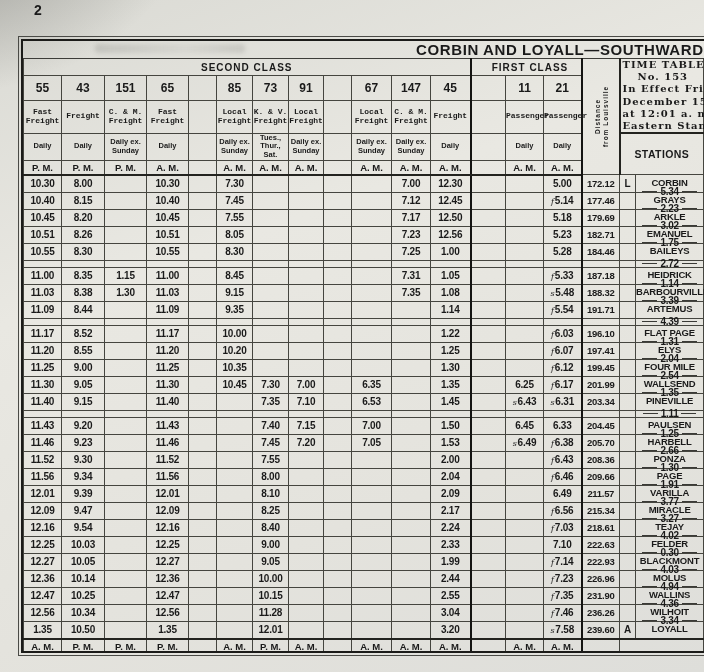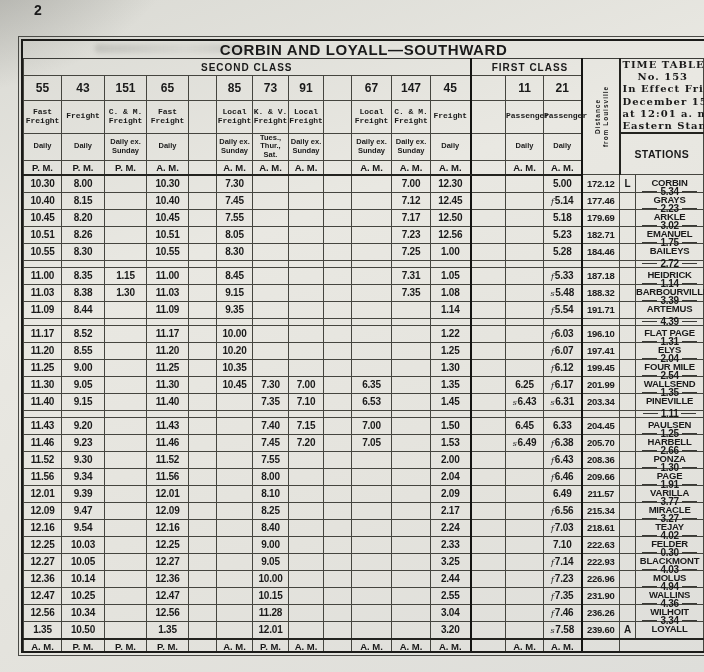--- a/index.html
+++ b/index.html
@@ -20,21 +20,21 @@
   .frame-inner{border:2.5px solid #1b1b19;border-right:none;height:100%;box-sizing:border-box;overflow:hidden;}
   table{table-layout:fixed;border-collapse:collapse;width:680px;}
   col.c55{width:38px}col.c43{width:43px}col.c151{width:42px}col.c65{width:42px}
   col.cb1{width:28px}col.c85{width:36px}col.c73{width:36px}col.c91{width:35px}
   col.cb2{width:28px}col.c67{width:40px}col.c147{width:39px}col.c45{width:40px}
   col.cb3{width:35px}col.c11{width:38px}col.c21{width:38px}
   col.cdist{width:38px}col.cmk{width:16px}col.cst{width:68px}
   td{border:1px solid #45453f;text-align:center;vertical-align:middle;padding:0;
      font-weight:bold;overflow:visible;}
   td.hl{border-left:2.5px solid #141412;}
-  .r-title td{height:17px;border-left:none;border-right:none;border-top:none;border-bottom:1px solid #3c3c38;}
+  .r-title td{height:17px;border-left:none;border-right:none;border-top:none;border-bottom:1px solid #3c3c38;text-align:right;}
   .title-cell{font-size:15px;font-weight:bold;letter-spacing:.6px;}
   .r-class td{height:14px;font-size:10px;letter-spacing:1px;}
   .class-cell.fc{border-left:2.5px solid #141412;border-right:2.5px solid #141412;padding-left:8px;}
   .r-num td{height:20px;font-size:12px;}
   .r-type td{height:27px;font-size:8px;line-height:1.1;white-space:pre-line;font-family:Liberation Mono, monospace;}
   .r-freq td{height:20px;font-size:7.5px;line-height:1.15;white-space:pre-line;}
   .r-mer td{height:13px;font-size:9.5px;border-bottom:2px solid #23231f;}
   .r-data td{height:16px;font-size:10px;letter-spacing:-.2px;}
   .r-sep td{height:6px;}
   .r-fmer td{height:14px;font-size:9.5px;border-top:2px solid #23231f;}
@@ -761,21 +761,21 @@
               <td class="t">10.05</td>
               <td class="t"></td>
               <td class="t">12.27</td>
               <td class="t"></td>
               <td class="t"></td>
               <td class="t">9.05</td>
               <td class="t"></td>
               <td class="t"></td>
               <td class="t"></td>
               <td class="t"></td>
-              <td class="t">3.25</td>
+              <td class="t">1.99</td>
               <td class="t hl"></td>
               <td class="t"></td>
               <td class="t"><i class="fl">f</i>7.14</td>
               <td class="dist hl">222.93</td>
               <td class="mk"></td>
               <td class="station"><span class="st-name">BLACKMONT</span><span class="mi">
                   <i></i>
                   <b>4.03</b>
                   <i></i>
                 </span></td>

